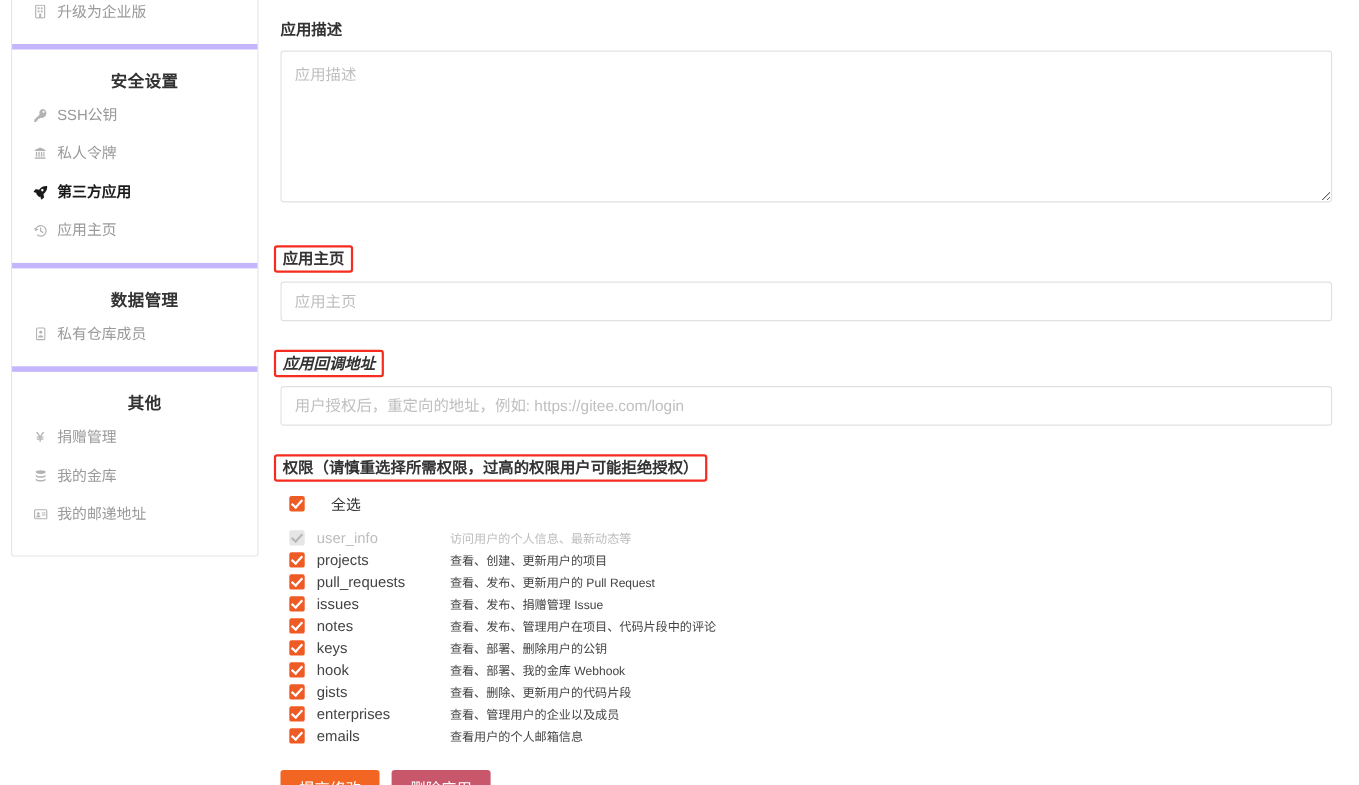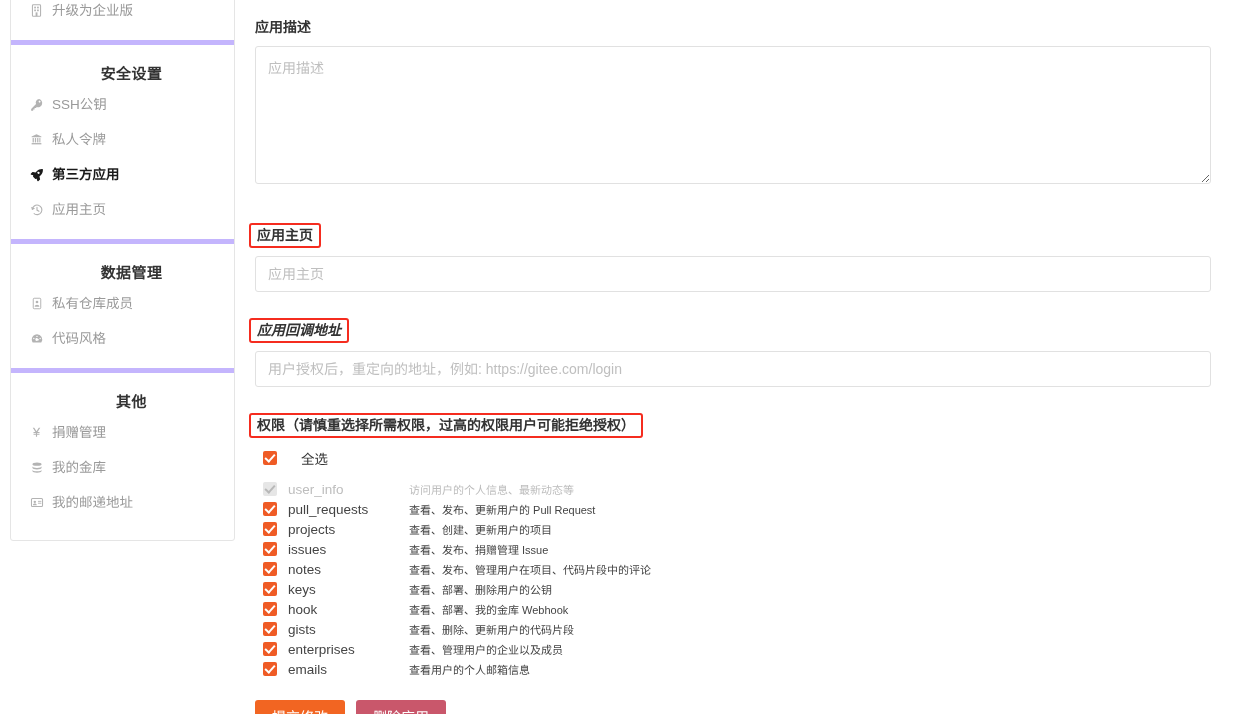--- a/index.html
+++ b/index.html
@@ -299,28 +299,20 @@
         <span class="ico">
           <svg width="12" height="13" viewBox="0 0 16 16" fill="currentColor">
             <rect x="3" y="1" width="10" height="14" rx="1.2" fill="none" stroke="currentColor" stroke-width="1.3"></rect>
             <circle cx="8" cy="6" r="1.8"></circle>
             <path d="M4.9 12.4c0-1.7 1.4-2.6 3.1-2.6s3.1.9 3.1 2.6z"></path>
           </svg>
         </span>
         <span class="side-item-label">私有仓库成员</span>
       </a>
 
-      <a class="side-item">
-        <span class="ico">
-          <svg width="14" height="14" viewBox="0 0 16 16" fill="currentColor">
-            <path d="M8 2.6A6 6 0 0 0 2 8.6c0 1.3.4 2.5 1.1 3.4h9.8A6 6 0 0 0 8 2.6zm0 1.6a.8.8 0 1 1 0 1.6.8.8 0 0 1 0-1.6zM4.4 6.6a.8.8 0 1 1 0 1.6.8.8 0 0 1 0-1.6zm7.2 0a.8.8 0 1 1 0 1.6.8.8 0 0 1 0-1.6zM8 6.9l2.7 2.1-3.1 1.3a1.1 1.1 0 1 1 .4-3.4z"></path>
-          </svg>
-        </span>
-        <span class="side-item-label">代码风格</span>
-      </a>
     </div>
 
     <div class="side-group" style="padding-bottom:20px;">
       <div class="side-group-title">其他</div>
 
       <a class="side-item">
         <span class="ico">
           <svg width="13" height="13" viewBox="0 0 16 16" fill="currentColor">
             <path d="M3.4 2.2h1.8L8 6.6l2.8-4.4h1.8L9.3 7.3h2.4v1.2H8.7v1h3v1.2h-3v2.6H7.3v-2.6h-3V9.5h3v-1H4.3V7.3h2.4z"></path>
           </svg>
@@ -388,28 +380,28 @@
       <div class="perm-list">
 
         <div class="perm-row disabled">
           <span class="cb muted"></span>
           <span class="pname">user_info</span>
           <span class="pdesc">访问用户的个人信息、最新动态等</span>
         </div>
 
         <div class="perm-row">
           <span class="cb"></span>
+          <span class="pname">projects</span>
+          <span class="pdesc">查看、创建、更新用户的项目</span>
+        </div>
+
+        <div class="perm-row">
+          <span class="cb"></span>
           <span class="pname">pull_requests</span>
           <span class="pdesc">查看、发布、更新用户的 Pull Request</span>
-        </div>
-
-        <div class="perm-row">
-          <span class="cb"></span>
-          <span class="pname">projects</span>
-          <span class="pdesc">查看、创建、更新用户的项目</span>
         </div>
 
         <div class="perm-row">
           <span class="cb"></span>
           <span class="pname">issues</span>
           <span class="pdesc">查看、发布、捐赠管理 Issue</span>
         </div>
 
         <div class="perm-row">
           <span class="cb"></span>

